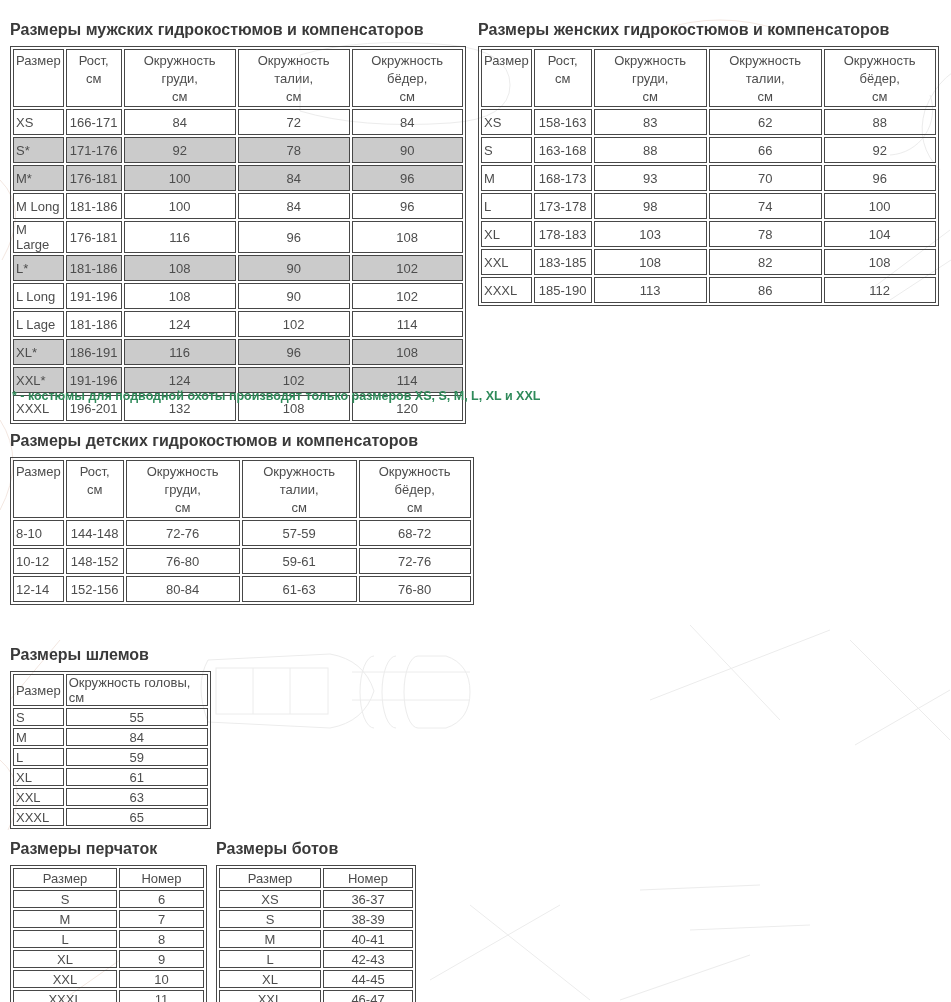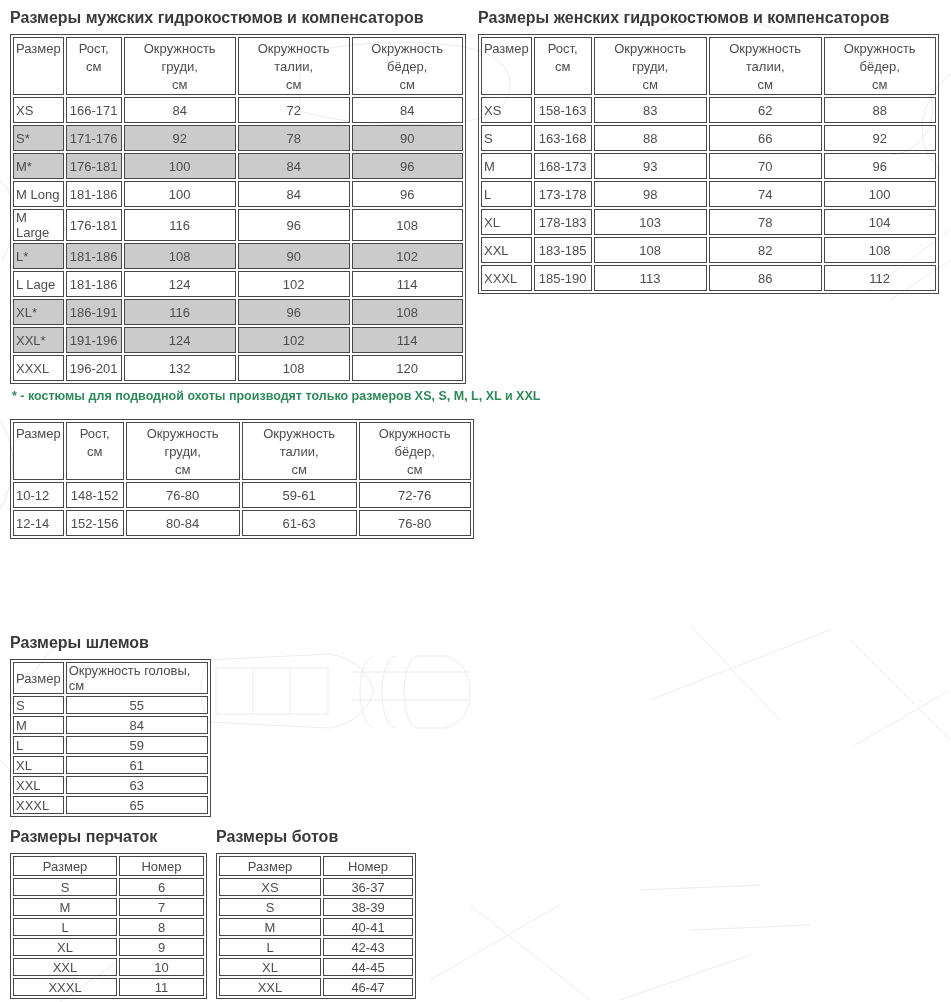--- a/index.html
+++ b/index.html
@@ -13,21 +13,21 @@
     height: 1002px;
     overflow: hidden;
     background: var(--page-bg, #ffffff);
   }
   .watermark {
     position: absolute;
     left: 0; top: 0;
     z-index: 0;
     pointer-events: none;
   }
-  .block { position: absolute; z-index: 1; }
+  .block { position: absolute; z-index: 1; margin-top: 12px; }
   h2.section-title {
     font-size: 16px;
     font-weight: bold;
     color: var(--title, #3a3a3a);
     margin: 0 0 7px 0;
     line-height: 19px;
     white-space: nowrap;
   }
   table.tbl {
     border-collapse: separate;
@@ -181,20 +181,27 @@
             <td>108</td>
           </tr>
           <tr class="hl">
             <td>L*</td>
             <td>181-186</td>
             <td>108</td>
             <td>90</td>
             <td>102</td>
           </tr>
           <tr>
+            <td>L Long</td>
+            <td>191-196</td>
+            <td>108</td>
+            <td>90</td>
+            <td>102</td>
+          </tr>
+          <tr>
             <td>L Lage</td>
             <td>181-186</td>
             <td>124</td>
             <td>102</td>
             <td>114</td>
           </tr>
           <tr class="hl">
             <td>XL*</td>
             <td>186-191</td>
             <td>116</td>
@@ -292,20 +299,21 @@
             <td>86</td>
             <td>112</td>
           </tr>
         </tbody>
     </table>
   </section>
 
   <div class="note" style="left:12px; top:389px;">*  -  костюмы для подводной охоты производят только размеров XS, S, M, L, XL и XXL</div>
 
   <section class="block" style="left:10px; top:419px;">
+    <h2 class="section-title">Размеры детских гидрокостюмов и компенсаторов</h2>
     <table class="tbl tbl-big">
       <colgroup>
         <col style="width:50px">
           <col style="width:58px">
           <col style="width:114px">
           <col style="width:115px">
           <col style="width:112px">
       </colgroup>
       <thead>
           <tr>
@@ -315,20 +323,27 @@
             <th>Окружность груди,
 см</th>
             <th>Окружность талии,
 см</th>
             <th>Окружность бёдер,
 см</th>
           </tr>
         </thead>
       <tbody>
           <tr>
+            <td>8-10</td>
+            <td>144-148</td>
+            <td>72-76</td>
+            <td>57-59</td>
+            <td>68-72</td>
+          </tr>
+          <tr>
             <td>10-12</td>
             <td>148-152</td>
             <td>76-80</td>
             <td>59-61</td>
             <td>72-76</td>
           </tr>
           <tr>
             <td>12-14</td>
             <td>152-156</td>
             <td>80-84</td>

